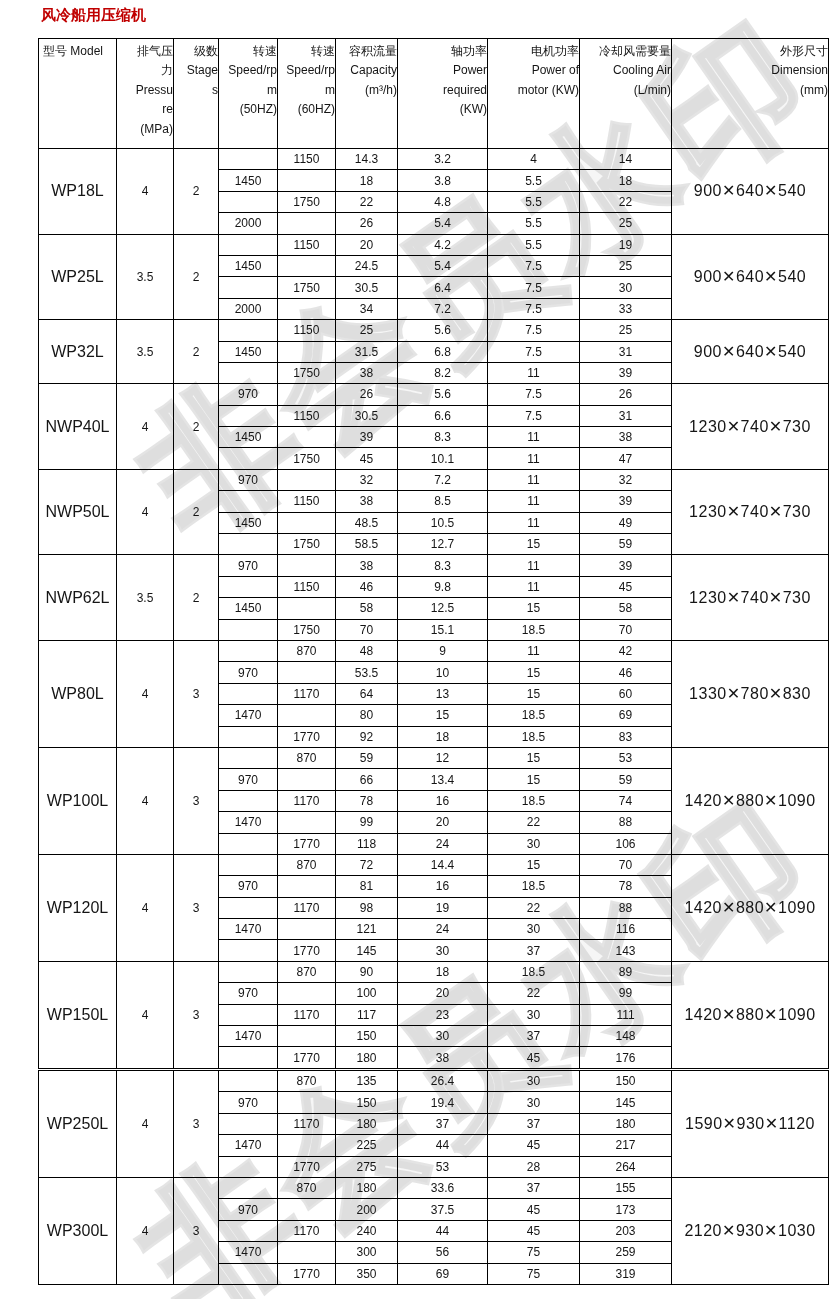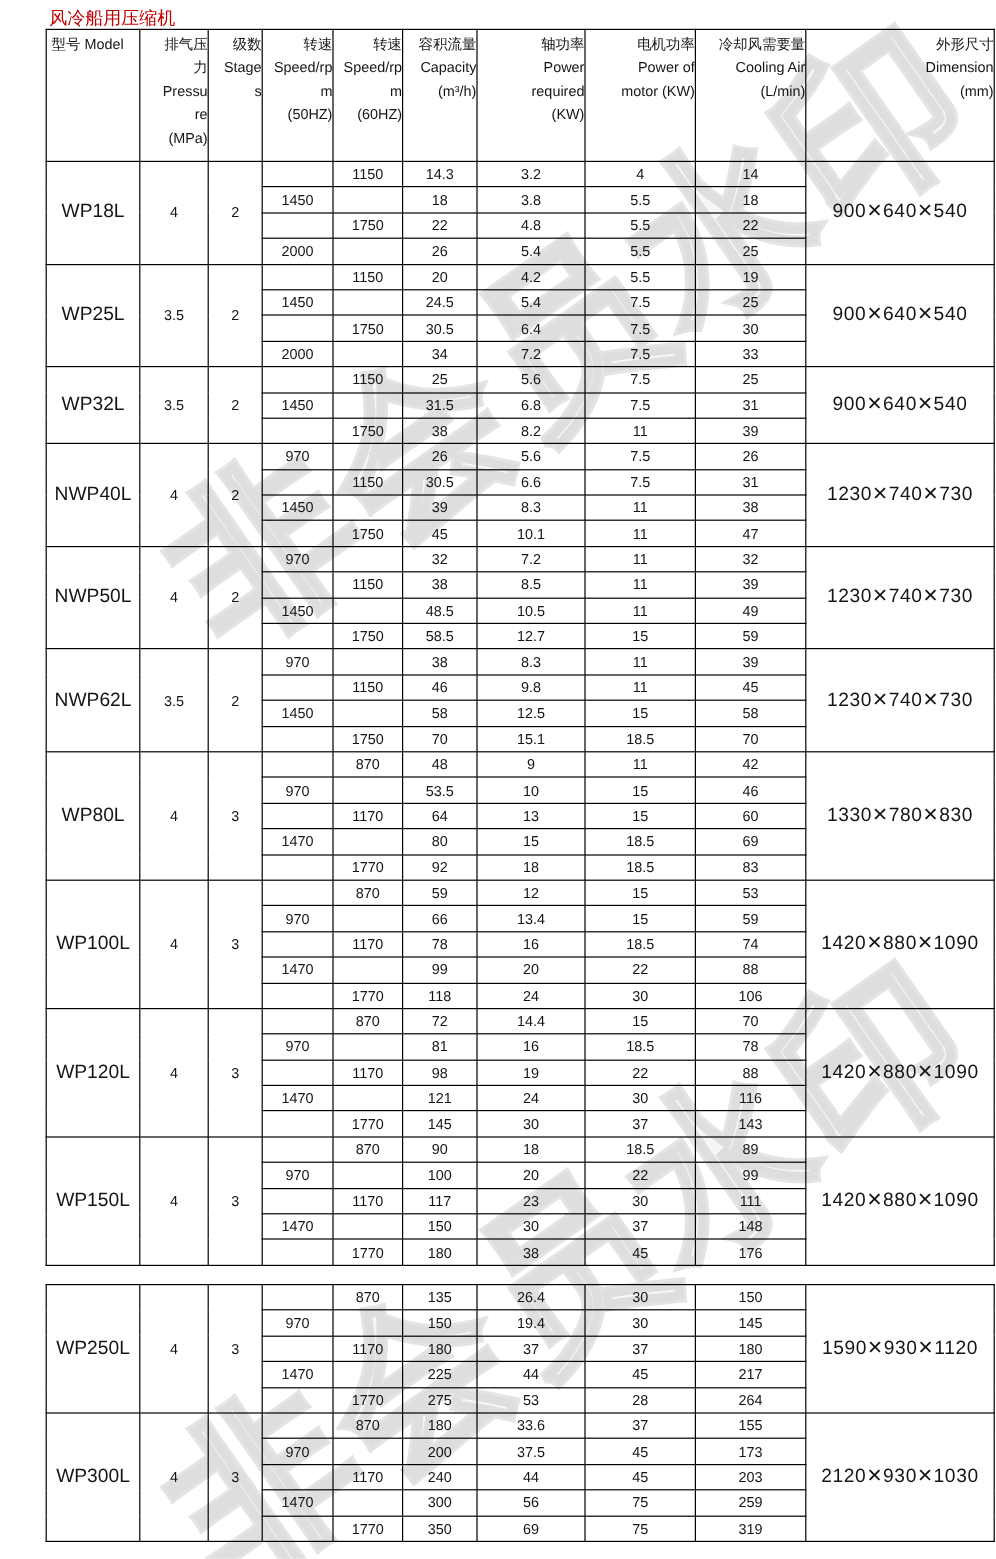--- a/index.html
+++ b/index.html
@@ -3,38 +3,38 @@
 <meta charset="utf-8">
 <style>
   html,body{margin:0;padding:0;}
   body{
     width:830px;height:1299px;position:relative;background:#ffffff;
     font-family:"Liberation Sans","DejaVu Sans",sans-serif;
     overflow:hidden;
   }
   .title{
     position:absolute;left:41px;top:6px;
-    font-size:15px;font-weight:normal;color:#c00000;z-index:2;
+    font-size:15px;font-weight:bold;color:#c00000;z-index:2;
   }
   .watermark{
     position:absolute;left:100px;width:680px;text-align:center;
     font-size:148px;font-weight:bold;white-space:nowrap;
     color:rgba(205,205,205,0.18);
     -webkit-text-stroke:5px rgba(185,185,185,0.38);
     transform:rotate(-35deg);
     letter-spacing:6px;pointer-events:none;z-index:0;
     font-family:"DejaVu Sans",sans-serif;
   }
   #wm1{top:205px;}
   #wm2{top:985px;}
   table{
     border-collapse:collapse;table-layout:fixed;position:absolute;left:38px;
     width:791px;background:transparent;z-index:1;
   }
-  #table1{top:24px;}
+  #table1{top:38px;}
   #table2{top:1070px;}
   th,td{
     border:1px solid #000;padding:0;overflow:hidden;
     color:#151515;text-align:center;
   }
   th{
     font-weight:normal;font-size:12px;line-height:1.62;
     vertical-align:top;padding-top:3px;white-space:pre-line;
     height:106px;
     text-align:right;

